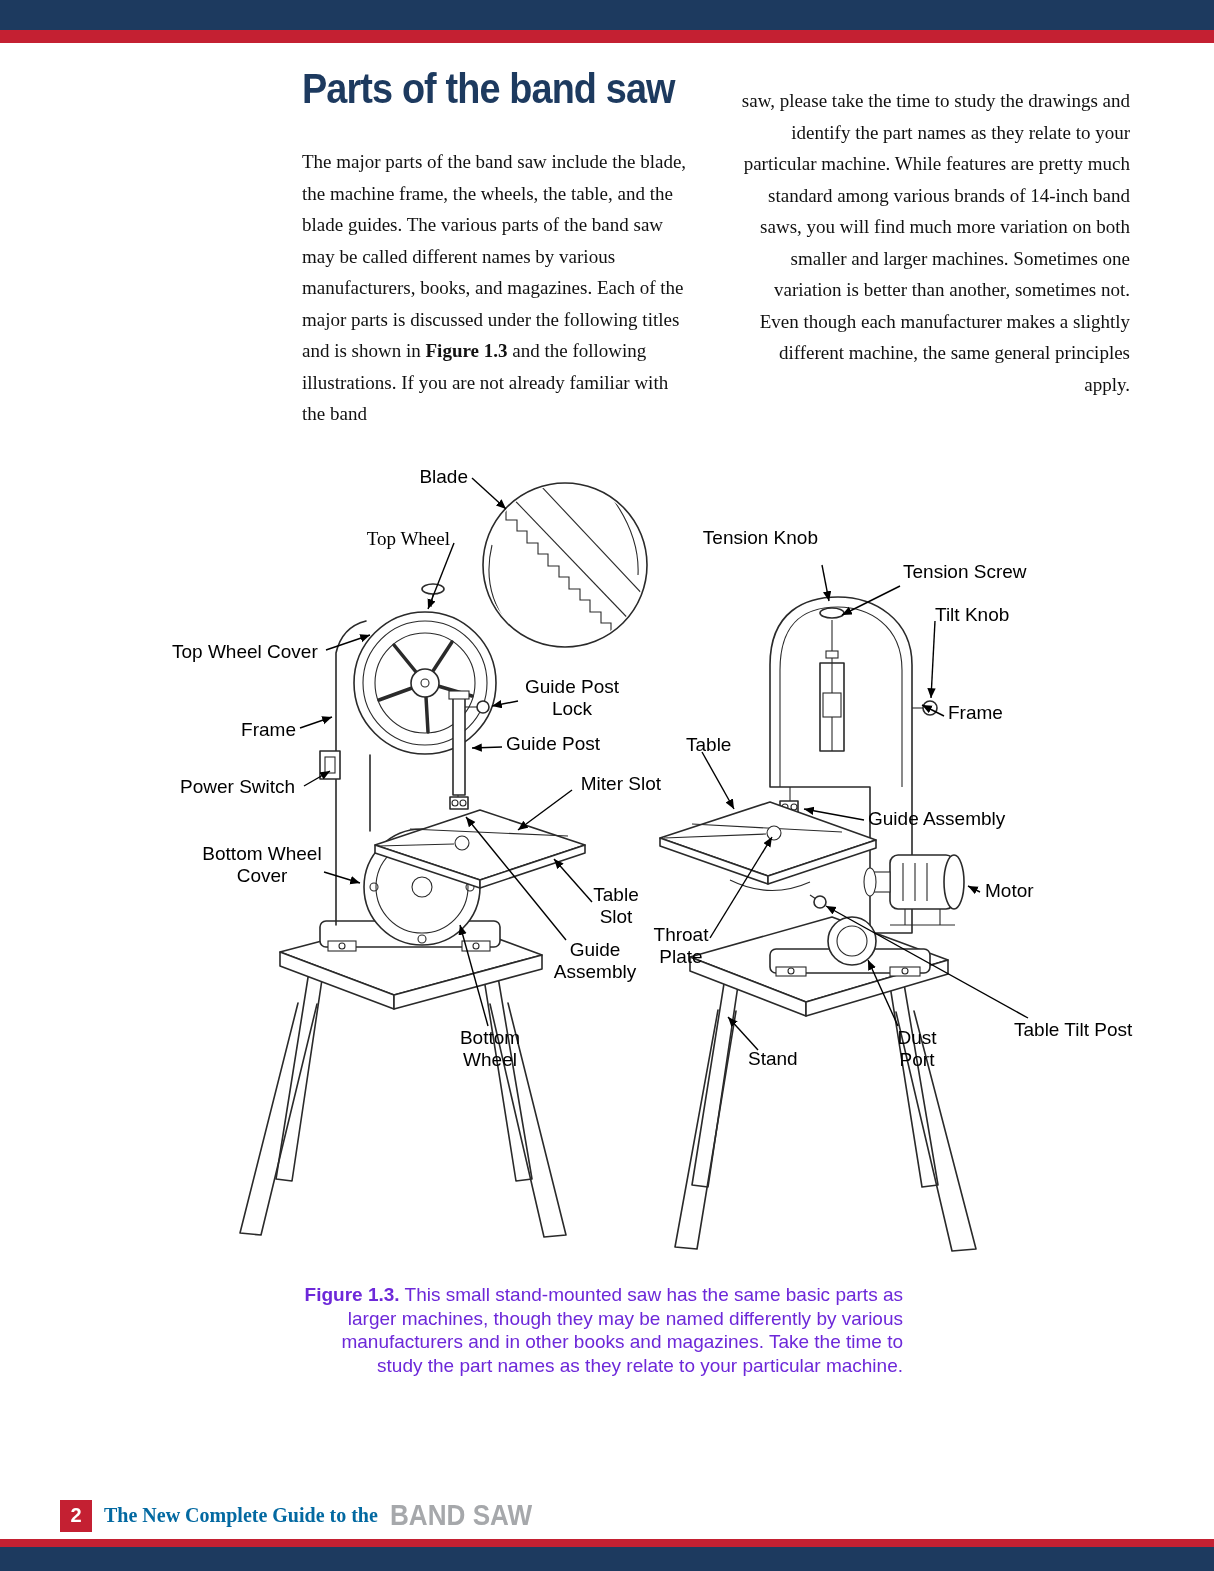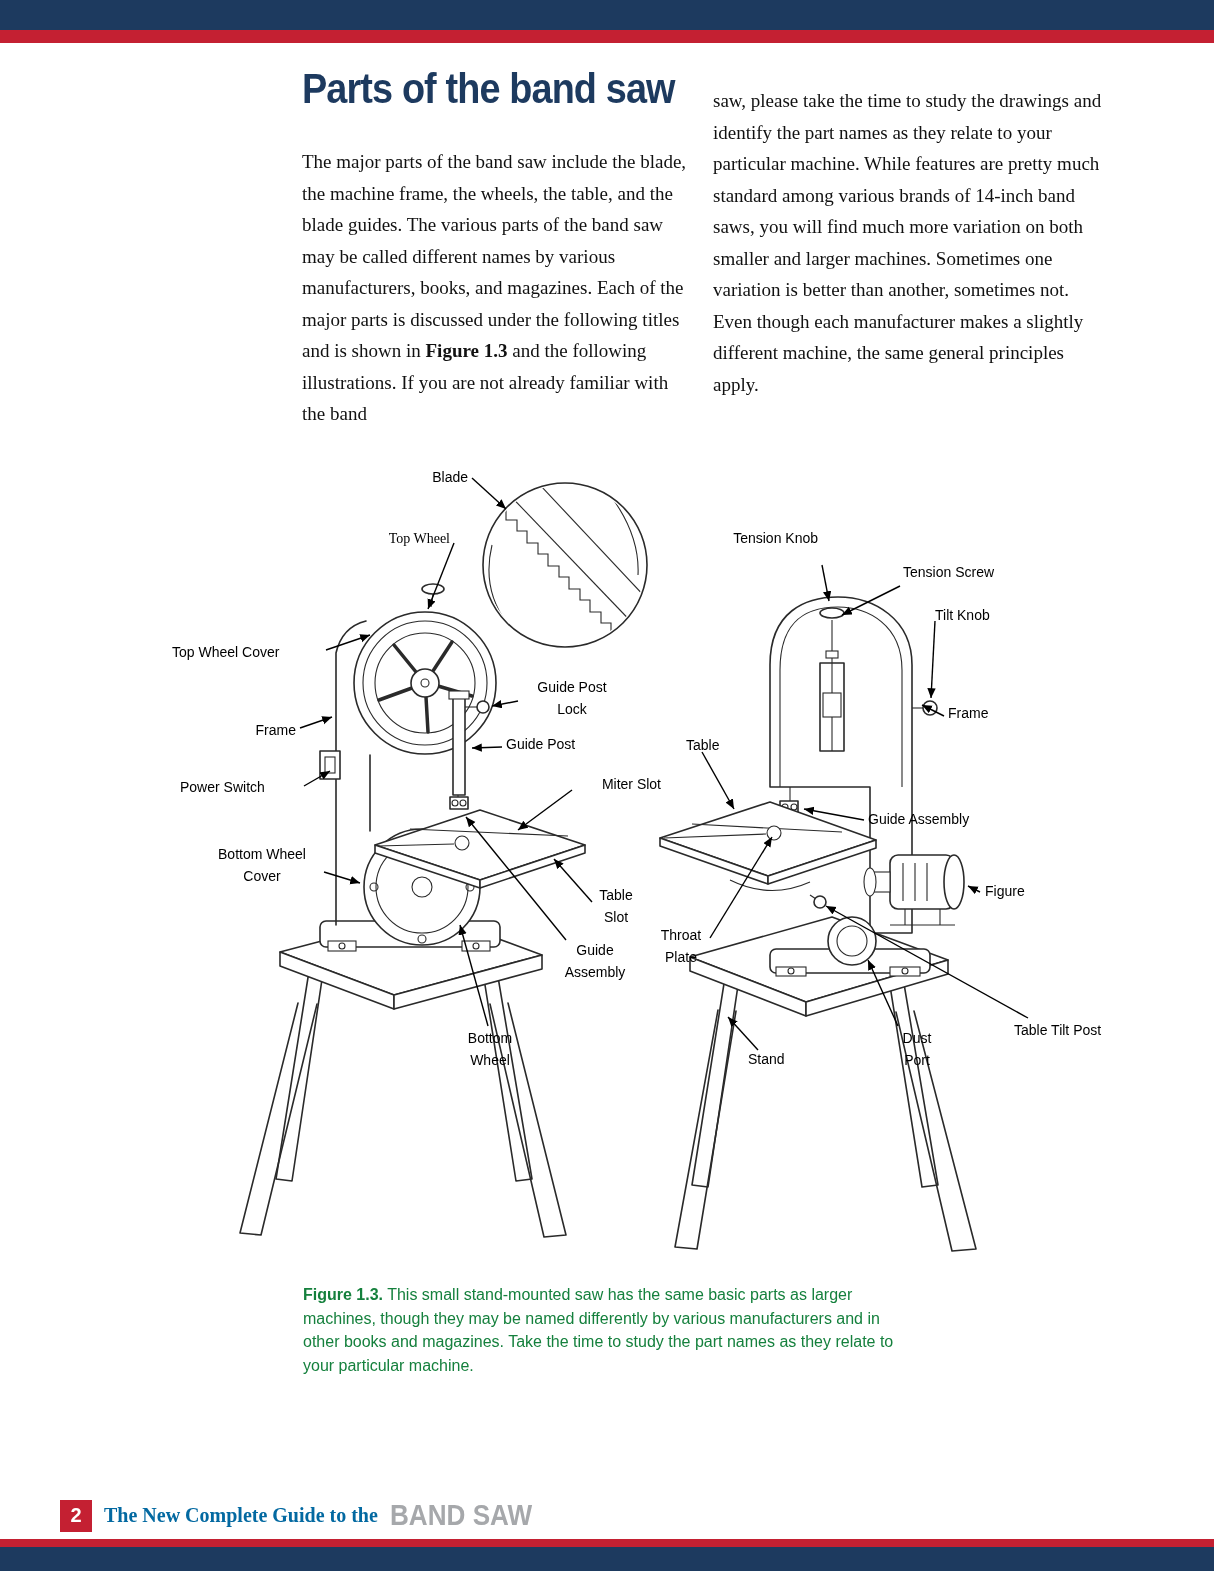--- a/index.html
+++ b/index.html
@@ -9,31 +9,31 @@
   .bar-top-red{position:absolute;left:0;top:30px;width:100%;height:13px;background:#c42032;}
   .bar-bot-red{position:absolute;left:0;top:1539px;width:100%;height:8px;background:#c42032;}
   .bar-bot-navy{position:absolute;left:0;top:1547px;width:100%;height:24px;background:#1d3a5f;}
 
   .title{position:absolute;left:302px;top:64px;margin:0;color:#1d3a5f;
          font-family:"Liberation Sans",sans-serif;font-weight:700;font-size:43px;
          letter-spacing:-1px;transform:scaleX(.88);transform-origin:left top;white-space:nowrap;}
 
   .col{position:absolute;width:394px;font-size:19px;line-height:31.5px;text-align:left;}
   .col-left{left:302px;top:146px;}
-  .col-right{left:713px;top:85px;}
+  .col-right{left:736px;top:85px;text-align:right;}
 
   .figure{position:absolute;left:0;top:0;width:1214px;height:1571px;pointer-events:none;}
   .figure svg{position:absolute;left:170px;top:455px;}
-  .flabel{position:absolute;font-family:"Liberation Sans",sans-serif;font-size:14px;
+  .flabel{position:absolute;font-family:"Liberation Sans",sans-serif;font-size:19px;
           line-height:22px;color:#000;white-space:pre-line;}
   .flabel.c{text-align:center;}
   .flabel.r{text-align:right;}
 
   .caption{position:absolute;left:303px;top:1283px;width:600px;
-           font-family:"Liberation Sans",sans-serif;font-size:16px;line-height:23.5px;color:#15803d;}
+           font-family:"Liberation Sans",sans-serif;font-size:19px;line-height:23.5px;color:#6d28d9;text-align:right;}
   .caption b{font-weight:700;}
 
   .footer{position:absolute;left:60px;top:1499px;display:flex;align-items:center;gap:12px;}
   .pagenum{width:32px;height:32px;background:#c42032;color:#fff;display:flex;align-items:center;
            justify-content:center;font-family:"Liberation Sans",sans-serif;font-weight:700;font-size:20px;}
   .series{color:#0369a1;font-family:"Liberation Serif",serif;font-weight:700;font-size:20px;}
   .brand{color:#a6a8ab;font-family:"Liberation Sans",sans-serif;font-weight:700;font-size:29px;
          letter-spacing:0px;transform:scaleX(.9);transform-origin:left center;}
 
   svg .ln{fill:none;stroke:#2a2a2a;stroke-width:1.6;stroke-linecap:round;stroke-linejoin:round;}
@@ -229,21 +229,21 @@
 Lock</div>
     <div class="flabel r" style="right:918px;top:719px;">Frame</div>
     <div class="flabel" style="left:506px;top:733px;">Guide Post</div>
     <div class="flabel" style="left:686px;top:734px;">Table</div>
     <div class="flabel" style="left:948px;top:702px;">Frame</div>
     <div class="flabel" style="left:180px;top:776px;">Power Switch</div>
     <div class="flabel r" style="right:553px;top:773px;">Miter Slot</div>
     <div class="flabel" style="left:868px;top:808px;">Guide Assembly</div>
     <div class="flabel c" style="left:192px;top:843px;width:140px;">Bottom Wheel
 Cover</div>
-    <div class="flabel" style="left:985px;top:880px;">Figure</div>
+    <div class="flabel" style="left:985px;top:880px;">Motor</div>
     <div class="flabel c" style="left:574px;top:884px;width:84px;">Table
 Slot</div>
     <div class="flabel c" style="left:639px;top:924px;width:84px;">Throat
 Plate</div>
     <div class="flabel c" style="left:543px;top:939px;width:104px;">Guide
 Assembly</div>
     <div class="flabel c" style="left:438px;top:1027px;width:104px;">Bottom
 Wheel</div>
     <div class="flabel" style="left:748px;top:1048px;">Stand</div>
     <div class="flabel c" style="left:875px;top:1027px;width:84px;">Dust

